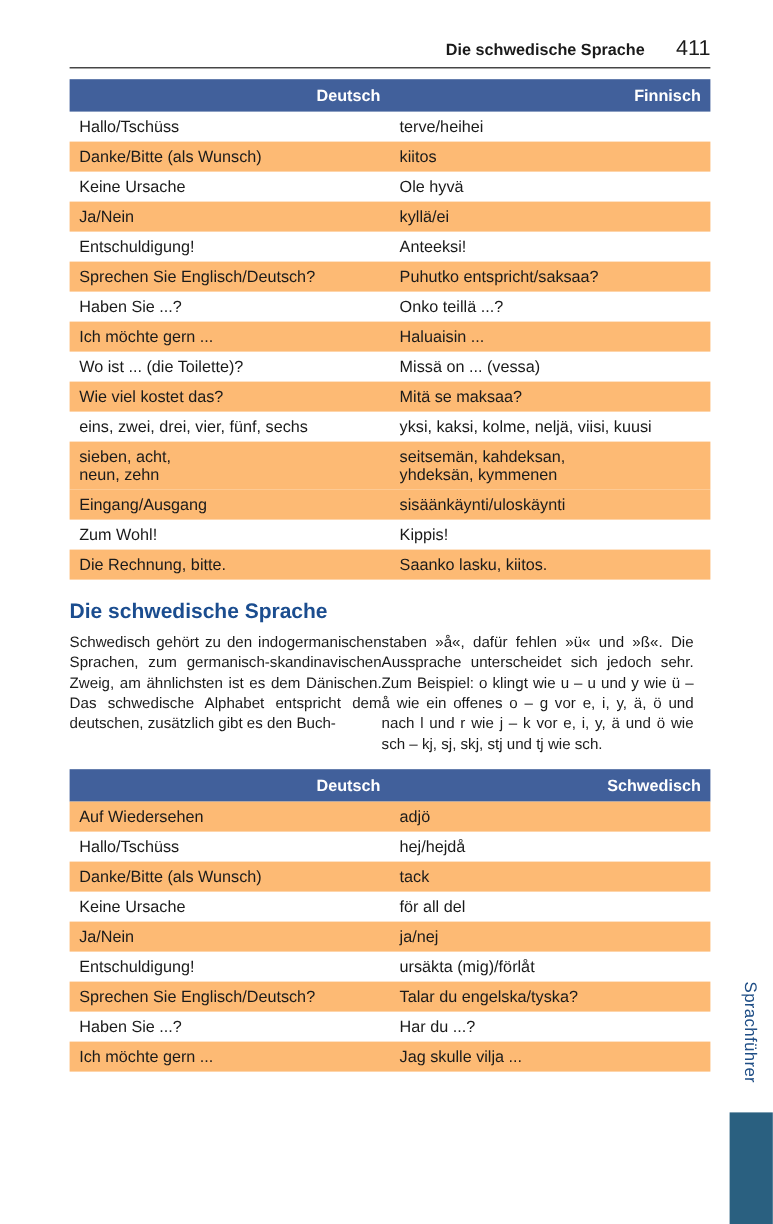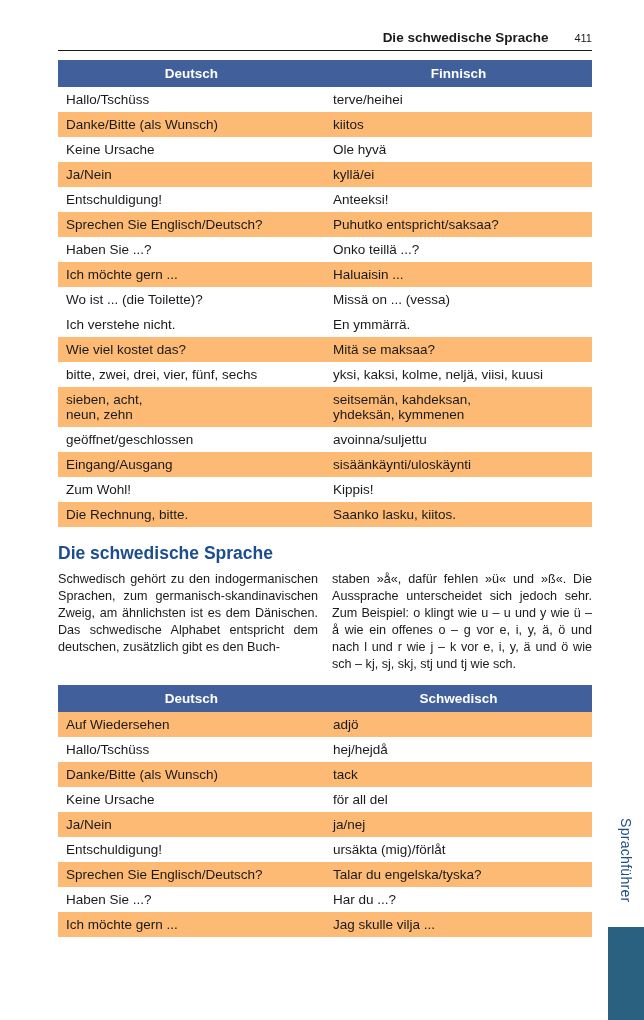--- a/index.html
+++ b/index.html
@@ -6,37 +6,37 @@
   body{
     width:644px;height:1020px;position:relative;background:#ffffff;
     font-family:"Liberation Sans", sans-serif;color:#1a1a1a;overflow:hidden;
   }
   .content{position:absolute;left:58px;top:0;width:534px;}
   .page-header{
     margin-top:30px;display:flex;justify-content:flex-end;align-items:baseline;
     gap:26px;padding-bottom:5px;border-bottom:1.5px solid #1a1a1a;
   }
   .page-header .running-title{font-weight:bold;font-size:13.5px;}
-  .page-header .page-number{font-size:11px;}
+  .page-header .page-number{font-size:18px;}
   table.phrase-table{
     width:534px;border-collapse:collapse;margin-top:9px;table-layout:fixed;
     font-size:13.5px;
   }
   table.phrase-table th{
-    background:#41609b;color:#ffffff;text-align:center;font-weight:bold;
+    background:#41609b;color:#ffffff;text-align:right;font-weight:bold;
     padding:6px 8px;font-size:13.5px;line-height:15px;
   }
   table.phrase-table td{
     padding:5px 8px;line-height:15px;vertical-align:top;white-space:pre-line;
   }
   table.phrase-table tr.shaded td{background:#fdba74;}
   .section-title{
     margin-top:16px;font-size:17.5px;font-weight:bold;color:#1b4d8f;
   }
-  .body-columns{display:flex;gap:14px;margin-top:7px;justify-content:flex-end;}
+  .body-columns{display:flex;margin-top:7px;}
   .body-col{
     width:260px;font-size:12.6px;line-height:17px;text-align:justify;
     hyphens:manual;
   }
   .table2-wrap{margin-top:12px;}
   .side-label{
     position:absolute;right:10px;top:818px;writing-mode:vertical-rl;
     font-size:14px;color:#1e4d85;letter-spacing:0.3px;
   }
   .side-tab{
@@ -90,41 +90,33 @@
           <td>Onko teillä ...?</td>
         </tr>
         <tr class="shaded">
           <td>Ich möchte gern ...</td>
           <td>Haluaisin ...</td>
         </tr>
         <tr>
           <td>Wo ist ... (die Toilette)?</td>
           <td>Missä on ... (vessa)</td>
         </tr>
-        <tr>
-          <td>Ich verstehe nicht.</td>
-          <td>En ymmärrä.</td>
-        </tr>
         <tr class="shaded">
           <td>Wie viel kostet das?</td>
           <td>Mitä se maksaa?</td>
         </tr>
         <tr>
-          <td>bitte, zwei, drei, vier, fünf, sechs</td>
+          <td>eins, zwei, drei, vier, fünf, sechs</td>
           <td>yksi, kaksi, kolme, neljä, viisi, kuusi</td>
         </tr>
         <tr class="shaded">
           <td>sieben, acht,
 neun, zehn</td>
           <td>seitsemän, kahdeksan,
 yhdeksän, kymmenen</td>
-        </tr>
-        <tr>
-          <td>geöffnet/geschlossen</td>
-          <td>avoinna/suljettu</td>
         </tr>
         <tr class="shaded">
           <td>Eingang/Ausgang</td>
           <td>sisäänkäynti/uloskäynti</td>
         </tr>
         <tr>
           <td>Zum Wohl!</td>
           <td>Kippis!</td>
         </tr>
         <tr class="shaded">

